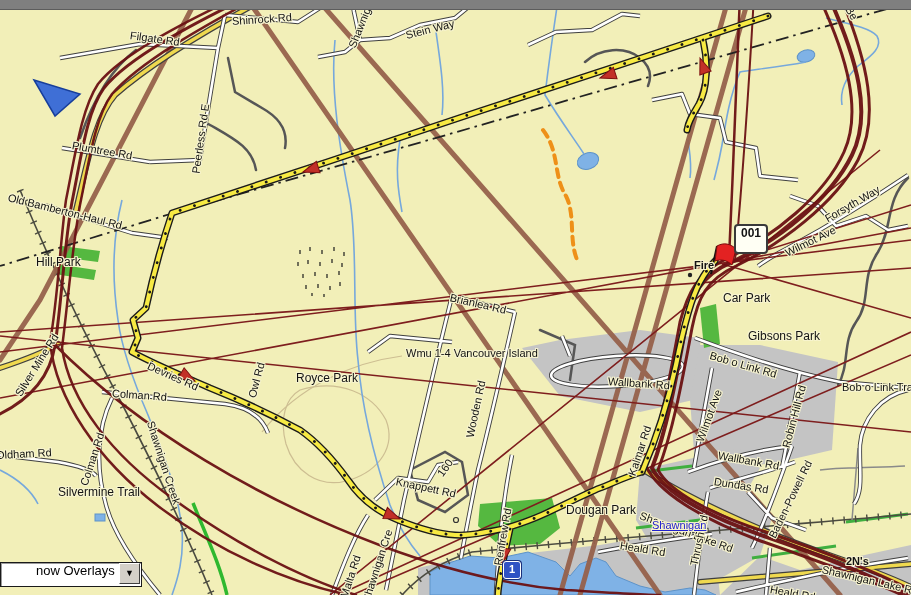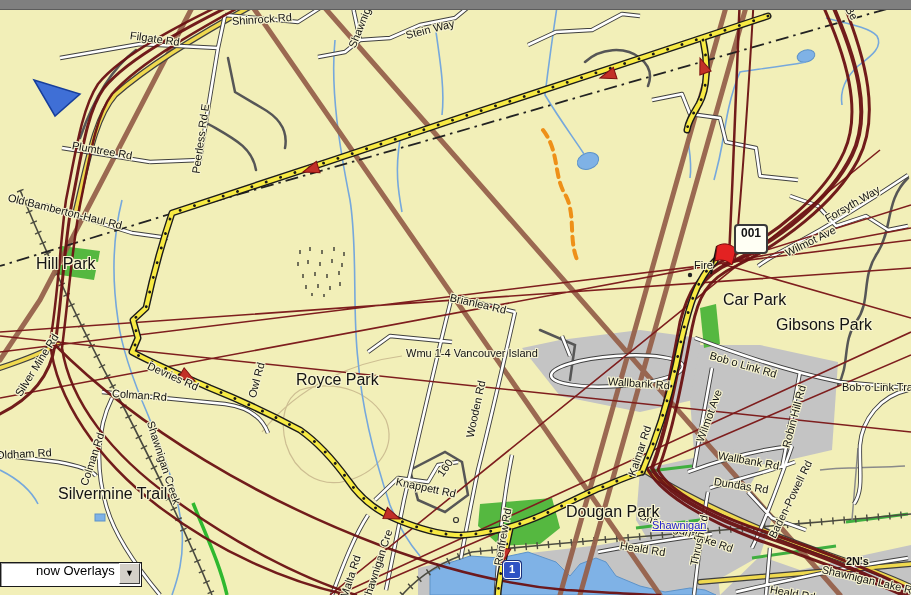--- a/index.html
+++ b/index.html
@@ -6,21 +6,21 @@
   #stage{position:relative;width:911px;height:595px;overflow:hidden;background:#F2EFB8;
          font-family:"Liberation Sans",sans-serif;}
   #topbar{position:absolute;left:0;top:0;width:911px;height:9px;background:#7F7F7F;
           border-bottom:1px solid #5c5c5c;z-index:40;}
   #mapsvg{position:absolute;left:0;top:0;z-index:1;}
   #labels{position:absolute;left:0;top:0;width:911px;height:595px;z-index:20;pointer-events:none;}
   .lbl{position:absolute;font-size:11px;color:#131313;white-space:nowrap;line-height:1;
        transform-origin:0 50%;
        text-shadow:1px 0 #F7F4CF,-1px 0 #F7F4CF,0 1px #F7F4CF,0 -1px #F7F4CF,
                    1px 1px #F7F4CF,-1px -1px #F7F4CF,1px -1px #F7F4CF,-1px 1px #F7F4CF;}
-  .park{font-size:16px;}
+  .park{font-size:12px;}
   .bold2{font-size:11px;font-weight:bold;}
   .city{color:#2121CE;text-decoration:underline;}
   .waypoint{font-weight:bold;font-size:12px;background:#FFFFF4;border:2px solid #3a3a3a;
             border-radius:4px;padding:1px 5px 13px 5px;text-shadow:none;}
   .shield{font-weight:bold;font-size:11px;color:#fff;background:#2F52C4;border:1px solid #fff;
           border-radius:3px;padding:2px 5px 3px 5px;text-shadow:none;box-shadow:0 0 0 1px #1a2f7a;}
   
   #combo{position:absolute;left:0;top:562px;width:108px;height:23px;z-index:50;
          background:#fff;border:1px solid #1a1a1a;box-shadow:inset 1px 1px 0 #9a9a9a;
          display:flex;align-items:flex-start;padding-left:32px;}
@@ -209,22 +209,22 @@
       <span class="lbl road" style="left: 714px; top: 476px; transform: rotate(9deg);">Dundas Rd</span>
       <span class="lbl road" style="left: 772px; top: 532px; transform: rotate(-64deg);">Baden-Powell Rd</span>
       <span class="lbl road" style="left: 640px; top: 510px; transform: rotate(20deg);">Shawnigan Lake Rd</span>
       <span class="lbl road" style="left: 694px; top: 560px; transform: rotate(-78deg);">Thrush Rd</span>
       <span class="lbl road" style="left: 620px; top: 540px; transform: rotate(9deg);">Heald Rd</span>
       <span class="lbl road" style="left: 770px; top: 584px; transform: rotate(10deg);">Heald Rd</span>
       <span class="lbl road" style="left: 822px; top: 564px; transform: rotate(13deg);">Shawnigan Lake Rd</span>
       <span class="lbl road" style="left: 498px; top: 560px; transform: rotate(-80deg);">Renfrew Rd</span>
       <span class="lbl park" style="left: 566px; top: 504px; transform: rotate(0deg);">Dougan Park</span>
       <span class="lbl park" style="left: 684px; top: 292px; transform: rotate(0deg); margin-left: 39px;">Car Park</span>
-      <span class="lbl park" style="left: 748px; top: 317px; transform: rotate(0deg); margin-left: 28px;">Gibsons Park</span>
-      <span class="lbl road" style="left: 694px; top: 260px; transform: rotate(0deg);">Fire</span>
+      <span class="lbl park" style="left: 748px; top: 330px; transform: rotate(0deg);">Gibsons Park</span>
+      <span class="lbl road" style="left: 694px; top: 260px; transform: rotate(0deg); font-weight: bold;">Fire</span>
       <span class="lbl bold2" style="left: 846px; top: 556px; transform: rotate(0deg);">2N's</span>
       <span class="lbl city" style="left: 652px; top: 520px; transform: rotate(0deg);">Shawnigan</span>
       <span class="lbl waypoint" style="left: 734px; top: 224px; transform: rotate(0deg);">001</span>
       <span class="lbl shield" style="left: 503px; top: 561px; transform: rotate(0deg);">1</span>
     </div>
 
   <div id="topbar"></div>
 
   <div id="combo">
     <span class="txt">now Overlays</span>

